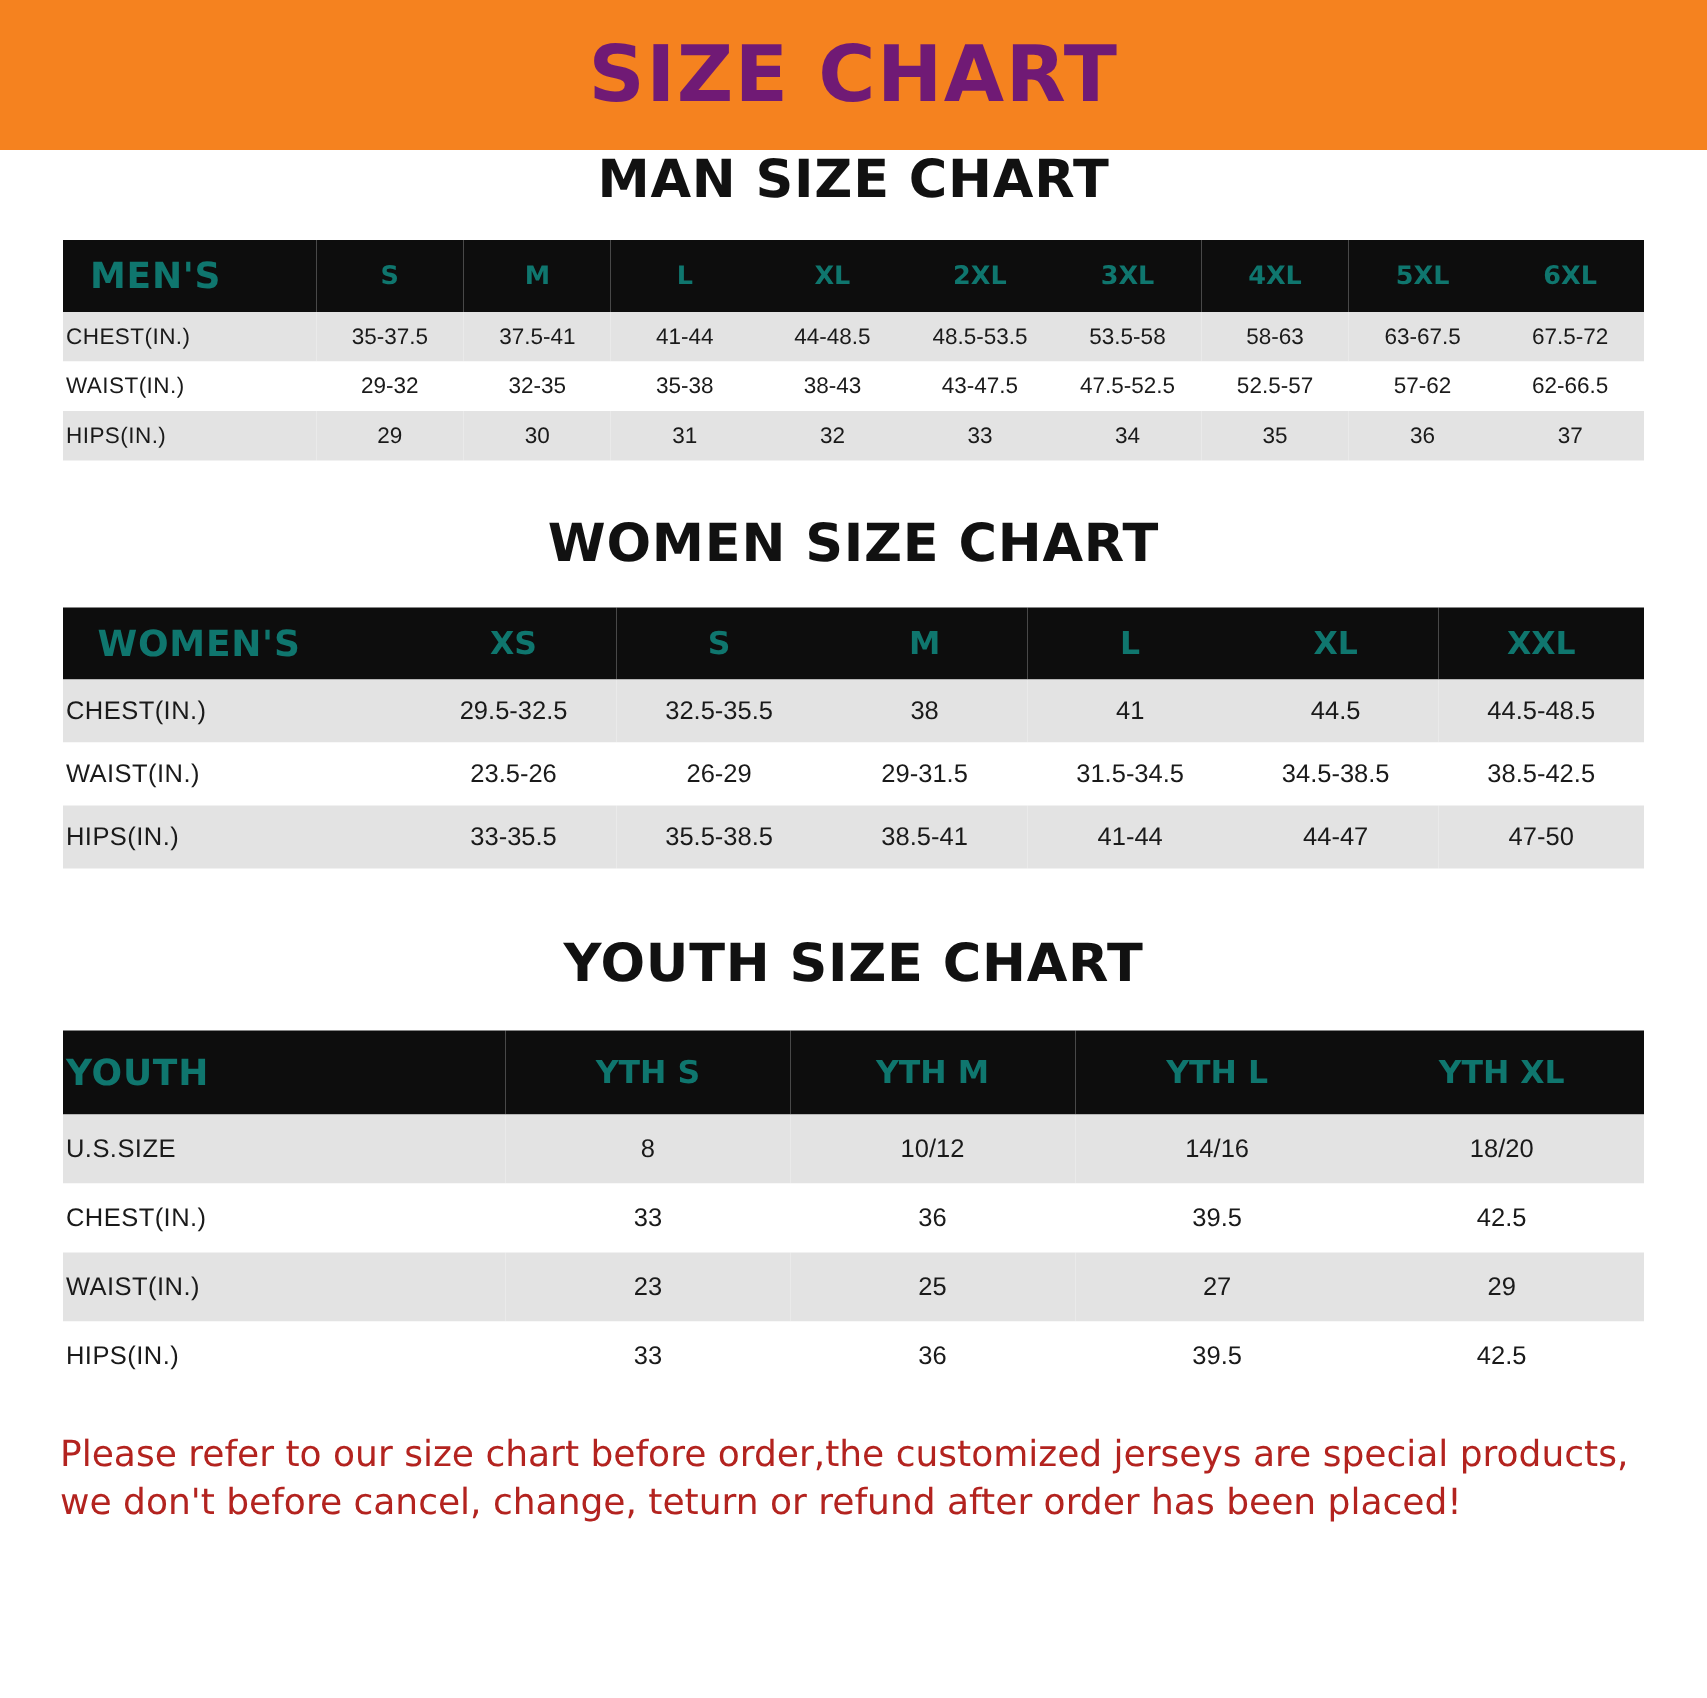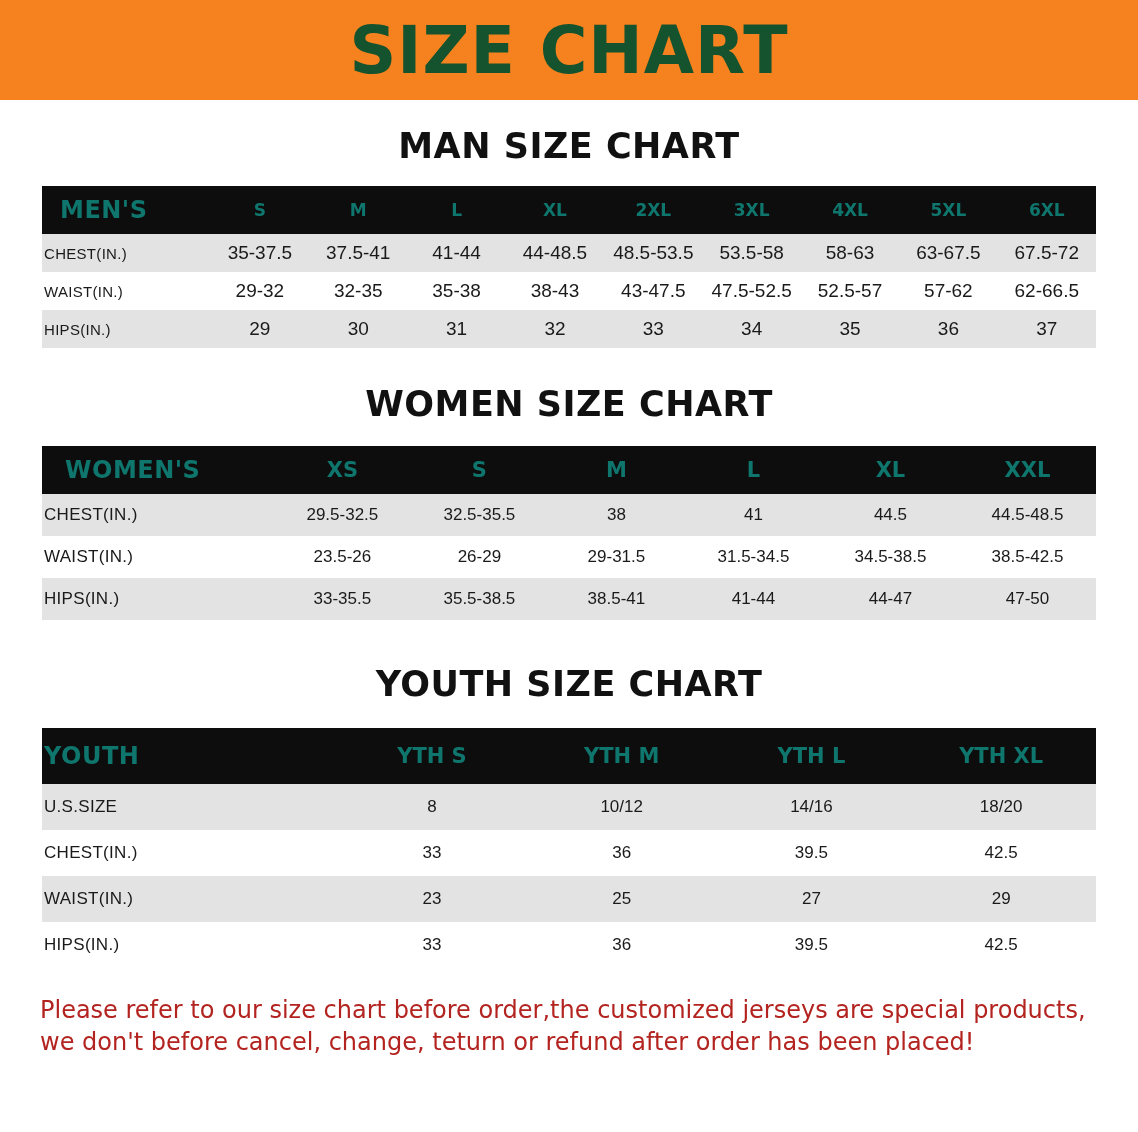--- a/index.html
+++ b/index.html
@@ -19,36 +19,36 @@
   .banner {
     background: #f5821f;
     height: 100px;
     display: flex;
     align-items: center;
     justify-content: center;
   }
   .banner-title {
     font-family: "DejaVu Sans", sans-serif;
     font-weight: 700;
-    font-size: 65px;
+    font-size: 52px;
     letter-spacing: 1px;
-    color: #14532d;
+    color: #701a75;
     line-height: 1;
   }
 
   
   .section-heading {
     text-align: center;
     font-family: "DejaVu Sans", sans-serif;
     font-weight: 700;
     font-size: 35px;
     color: #111111;
     letter-spacing: 0.5px;
   }
-  .h-man    { margin-top: 26px; margin-bottom: 20px; }
+  .h-man    { margin-bottom: 20px; }
   .h-women  { margin-top: 36px; margin-bottom: 22px; text-align: center; }
   .h-youth  { margin-top: 44px; margin-bottom: 24px; }
 
   
   .table-wrap {
     margin: 0 42px;
   }
   table {
     width: 100%;
     border-collapse: collapse;
@@ -79,21 +79,21 @@
     text-align: left;
     font-size: 16px;
     letter-spacing: 0.3px;
   }
   tbody tr.shade td { background: #e3e3e3; }
   tbody tr.plain td { background: #ffffff; }
 
   
   #men-table thead th { font-size: 17px; }
   #men-table thead th.rowlabel { font-size: 24px; }
-  #men-table tbody td { font-size: 19px; }
+  #men-table tbody td { font-size: 15px; }
   #men-table tbody td.rowlabel { font-size: 15px; }
 
   
   #women-table thead th { font-size: 21px; }
   #women-table thead th.rowlabel { font-size: 24px; padding-left: 23px; }
   #women-table tbody td { font-size: 17px; padding: 11px 2px; }
   #women-table tbody td.rowlabel { font-size: 17px; }
 
   
   #youth-table thead th { font-size: 21px; padding: 14px 2px; }

